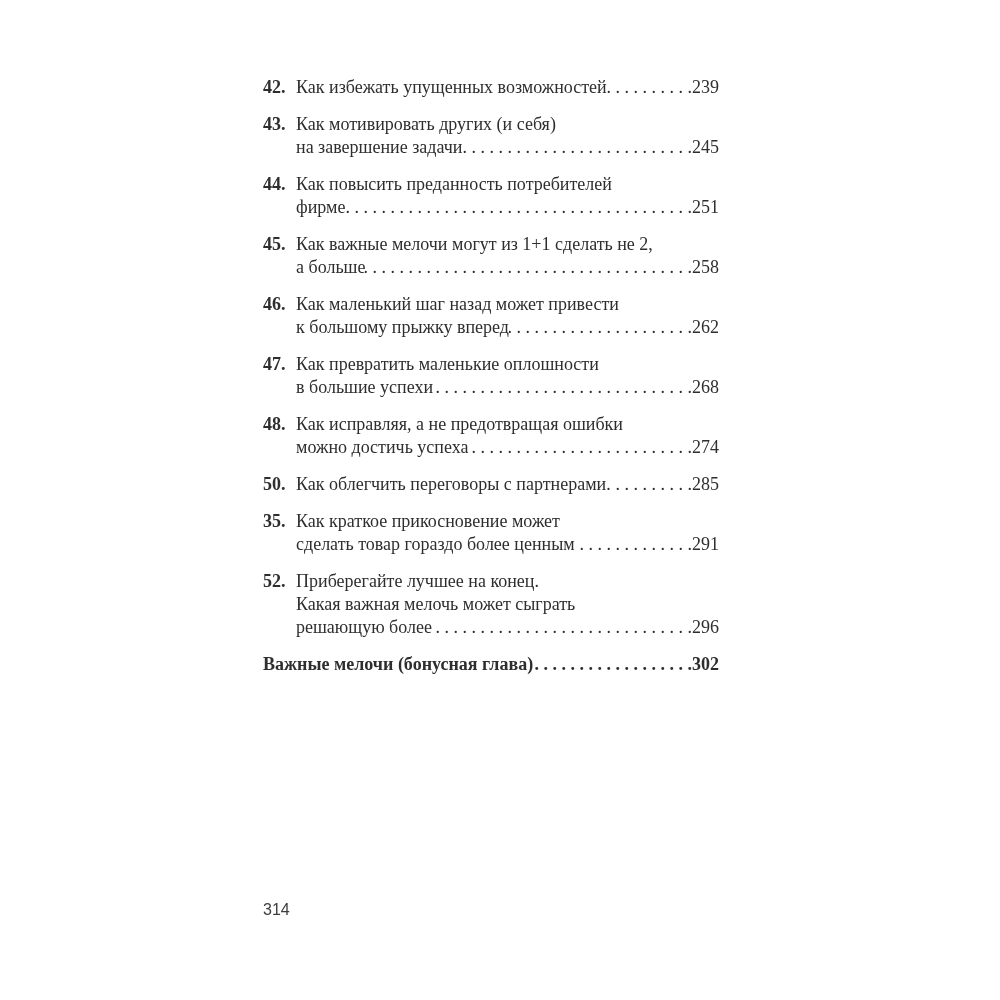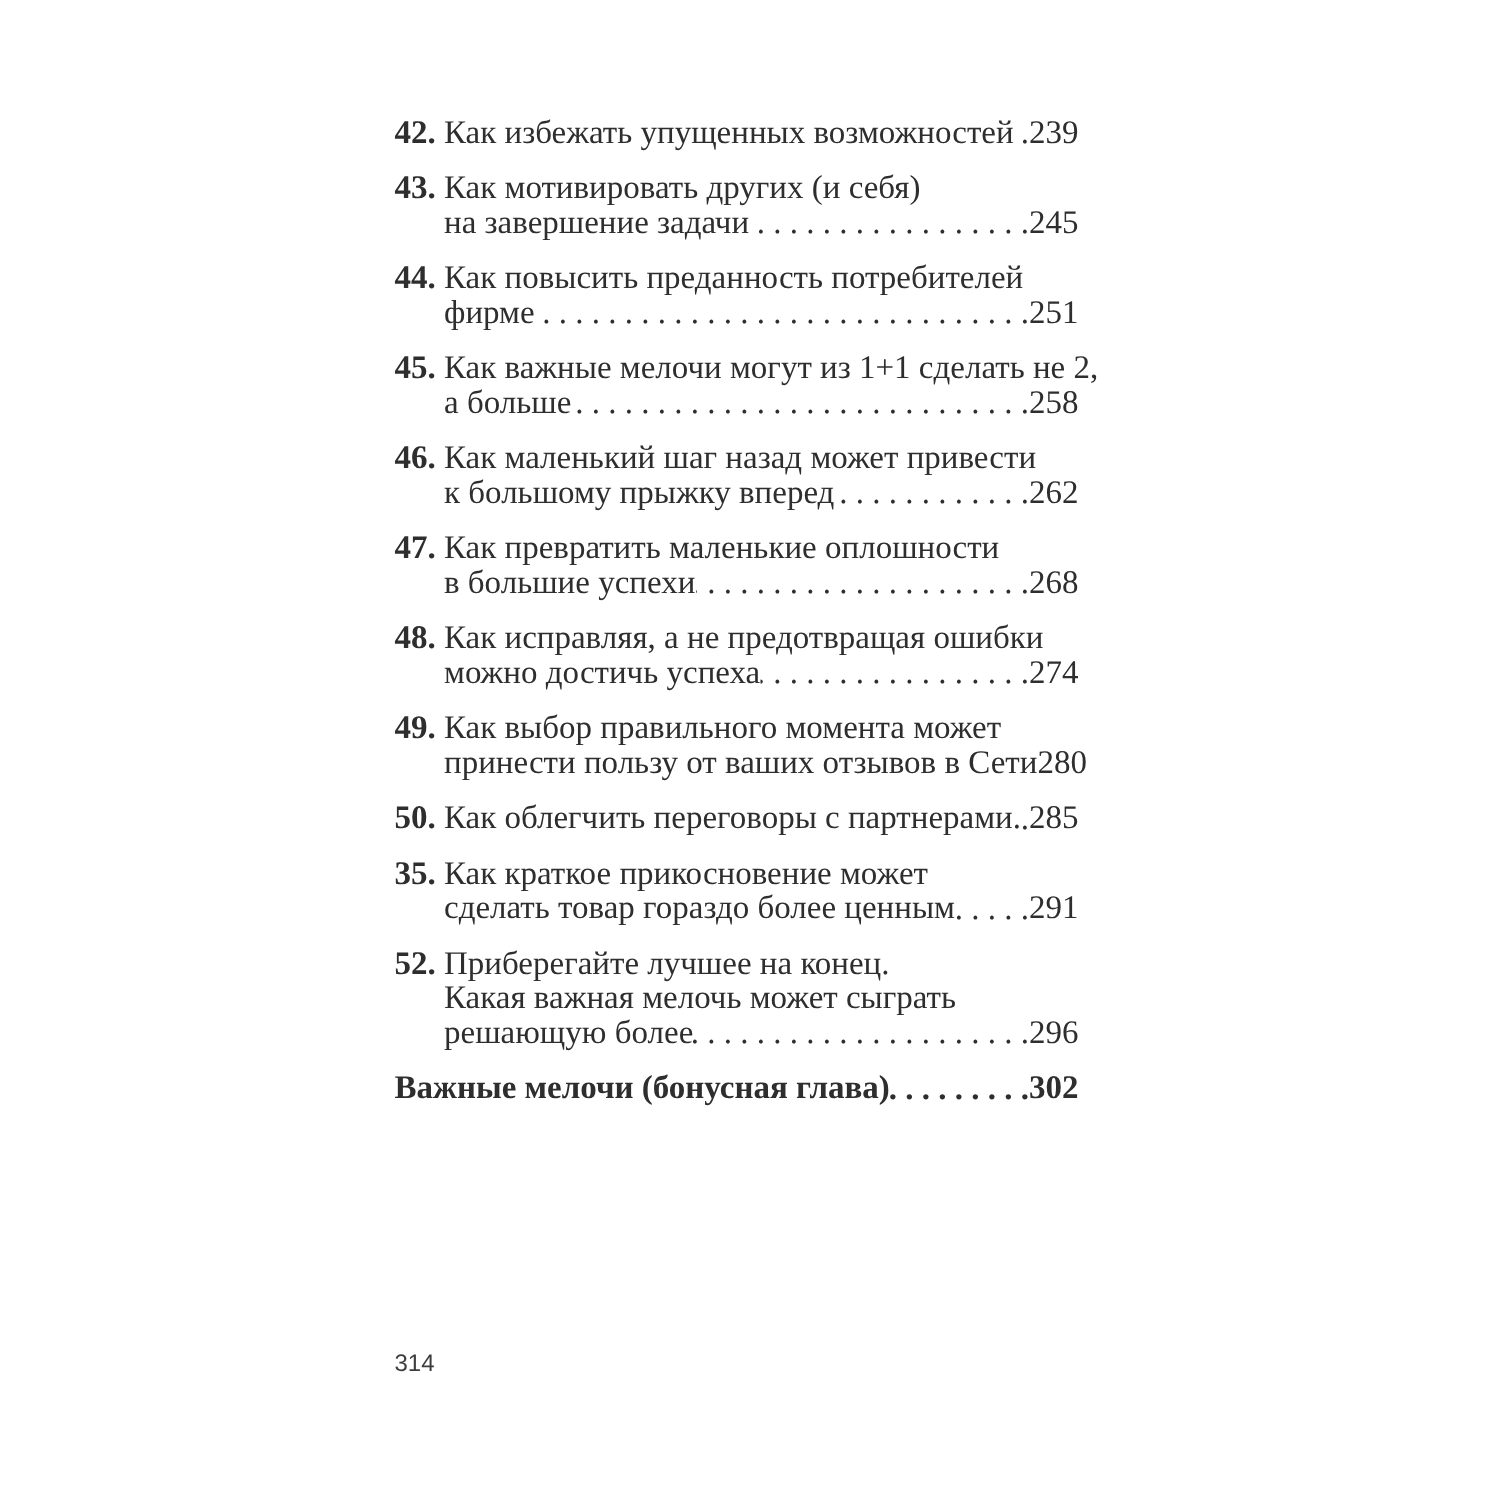--- a/index.html
+++ b/index.html
@@ -18,21 +18,21 @@
   .page {
     position: absolute;
     inset: 0;
     background: #ffffff;
   }
   .toc {
     position: absolute;
     left: 263px;
     top: 76px;
     width: 456px;
-    font-size: 22px;
+    font-size: 18px;
     line-height: 23px;
   }
   .entry {
     display: flex;
     margin-bottom: 14px;
   }
   .entry-num {
     font-weight: bold;
     flex: none;
     width: 33px;
@@ -167,31 +167,20 @@
     <div class="entry-body">
             <div class="line">Как исправляя, а не предотвращая ошибки</div>
             <div class="lastline">
               <span class="line-text">можно достичь успеха</span>
               <span class="dots"></span>
               <span class="page-num">274</span>
             </div>
           </div>
   </div>
 
-  <div class="entry">
-    <span class="entry-num">49.</span>
-    <div class="entry-body">
-            <div class="line">Как выбор правильного момента может</div>
-            <div class="lastline">
-              <span class="line-text">принести пользу от ваших отзывов в Сети</span>
-              <span class="dots"></span>
-              <span class="page-num">280</span>
-            </div>
-          </div>
-  </div>
 
   <div class="entry">
     <span class="entry-num">50.</span>
     <div class="entry-body">
             <div class="lastline">
               <span class="line-text">Как облегчить переговоры с партнерами.</span>
               <span class="dots"></span>
               <span class="page-num">285</span>
             </div>
           </div>

